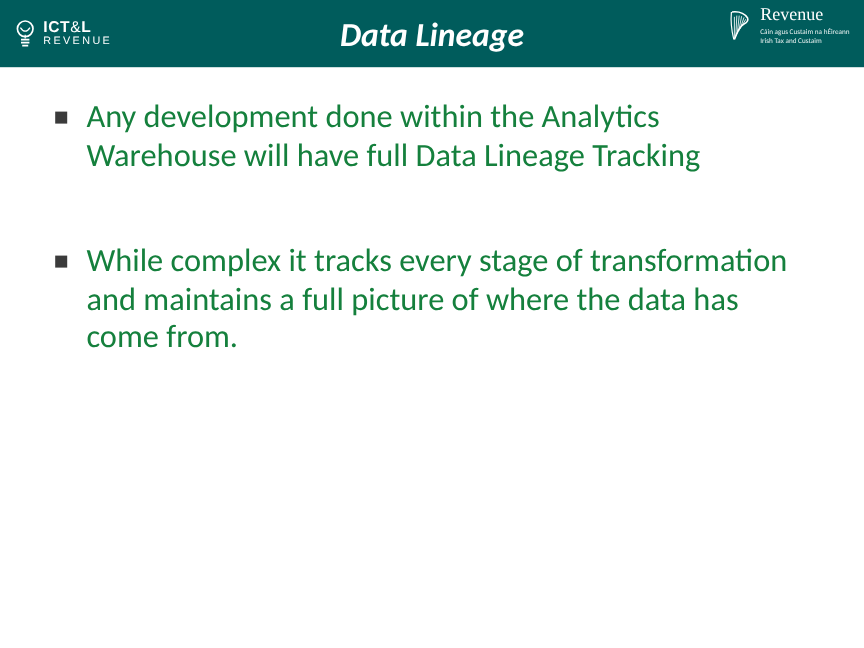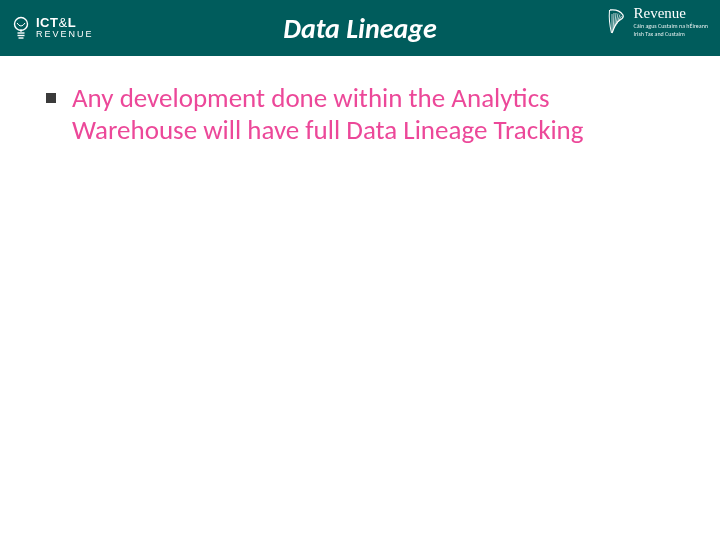--- a/index.html
+++ b/index.html
@@ -101,21 +101,21 @@
   ul.bullets {
     list-style: none;
     margin: 0;
     padding: 0;
   }
   ul.bullets > li {
     position: relative;
     padding-left: 28px;
     font-size: 27px;
     line-height: 1.18;
-    color: #ec4899;
+    color: #15803d;
     margin-bottom: 56px;
   }
   ul.bullets > li::before {
     content: "";
     position: absolute;
     left: 2px;
     top: 11px;
     width: 10px;
     height: 10px;
     background: #3b3b3b;
@@ -167,16 +167,17 @@
         <span class="r-sub">Cáin agus Custaim na hÉireann</span>
         <span class="r-sub">Irish Tax and Custaim</span>
       </span>
     </div>
 
   </div>
 
   <div class="content">
     <ul class="bullets">
       <li>Any development done within the Analytics Warehouse will have full Data Lineage Tracking</li>
+      <li>While complex it tracks every stage of transformation and maintains a full picture of where the data has come from.</li>
     </ul>
   </div>
 
 </div>
 
 </body></html>

